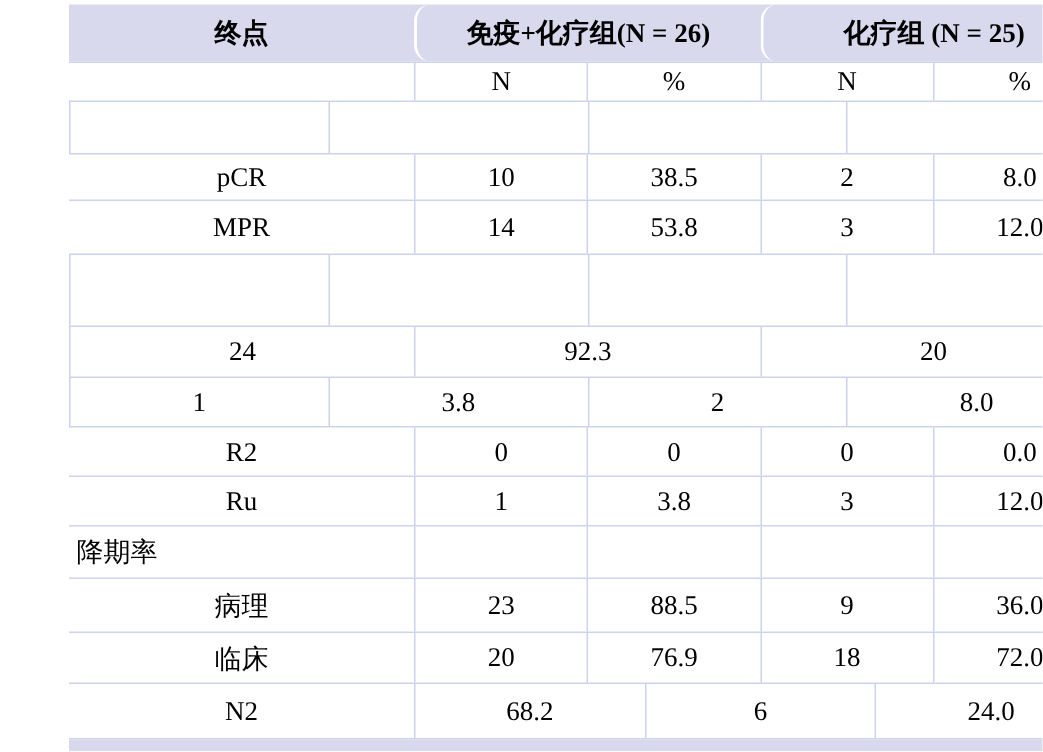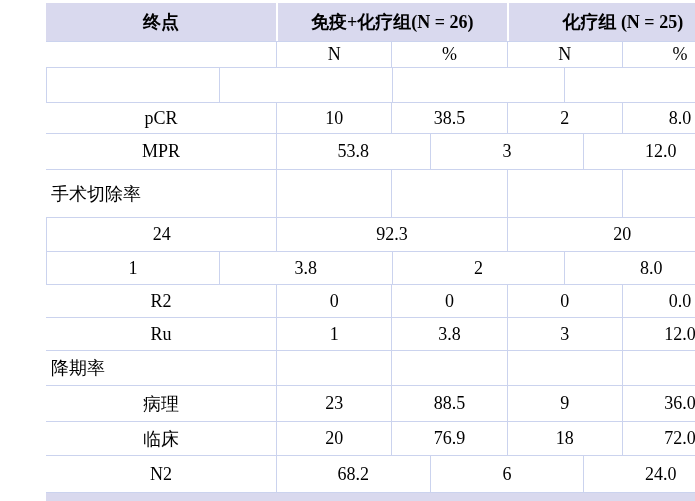--- a/index.html
+++ b/index.html
@@ -24,21 +24,21 @@
     font-weight: bold;
     font-size: 18px;
   }
   .hdr-cell {
     display: flex;
     align-items: center;
     justify-content: center;
     text-align: center;
   }
   .hdr-endpoint { width: 230px; }
-  .hdr-group { flex: 1; border-left: 2px solid #ffffff; }
+  .hdr-group { flex: 1; border-left: 2px solid #ffffff; border-radius: 11px; }
 
   
   .row {
     display: flex;
     border-bottom: 1px solid #CBD3EE;
     font-size: 18px;
   }
   .row.subhdr { border-top: 1px solid #CBD3EE; }
   .cell {
     display: flex;
@@ -91,27 +91,27 @@
     <div class="row" style="height:31px">
       <div class="cell label">pCR</div>
       <div class="cell data">10</div>
       <div class="cell data">38.5</div>
       <div class="cell data">2</div>
       <div class="cell data">8.0</div>
     </div>
 
     <div class="row" style="height:36px">
       <div class="cell label">MPR</div>
+      <div class="cell data">14</div>
       <div class="cell data">53.8</div>
       <div class="cell data">3</div>
       <div class="cell data">12.0</div>
     </div>
 
     <div class="row section" style="height:48px">
-      <div class="cell label">手术切除率</div>
       <div class="cell data"></div>
       <div class="cell data"></div>
       <div class="cell data"></div>
       <div class="cell data"></div>
     </div>
 
     <div class="row" style="height:34px">
       <div class="cell data">24</div>
       <div class="cell data">92.3</div>
       <div class="cell data">20</div>

